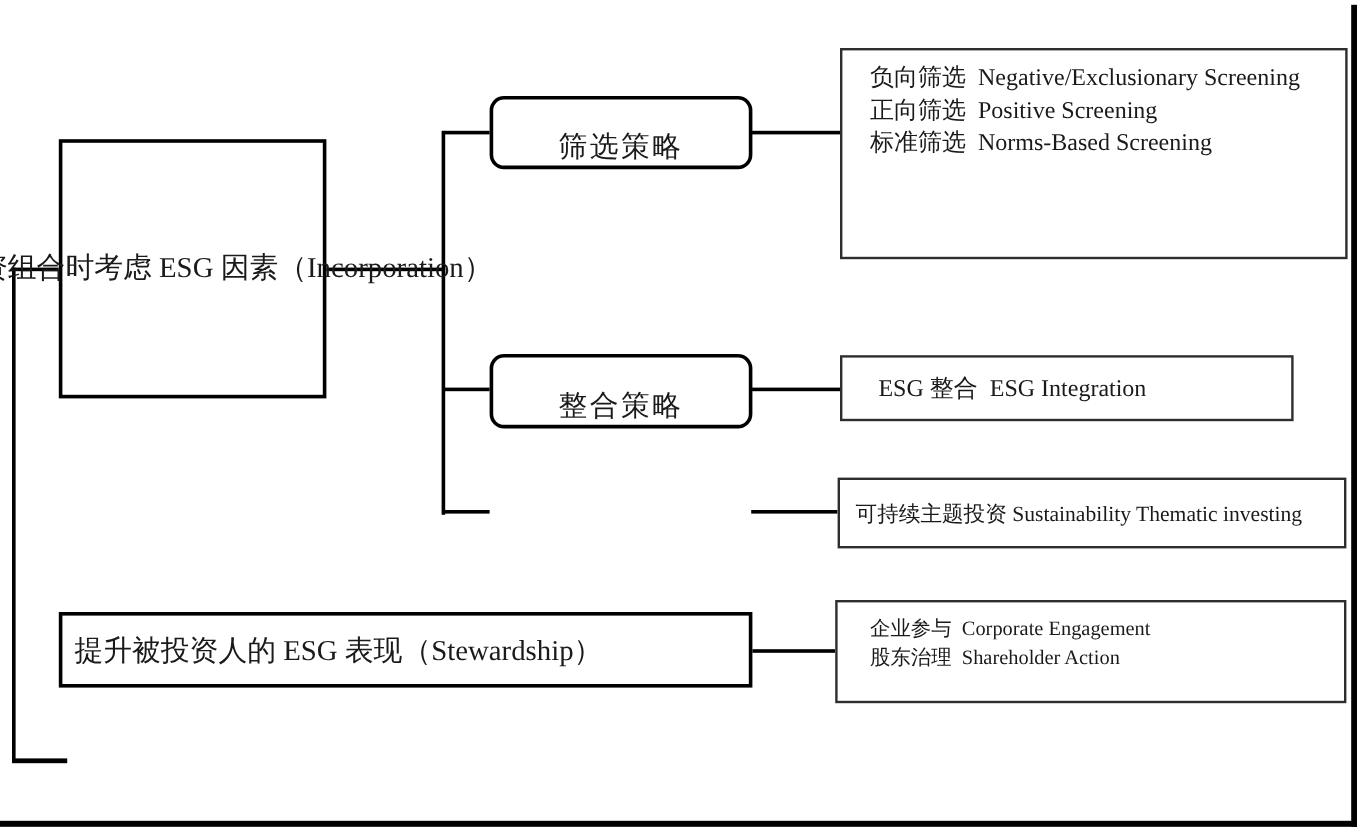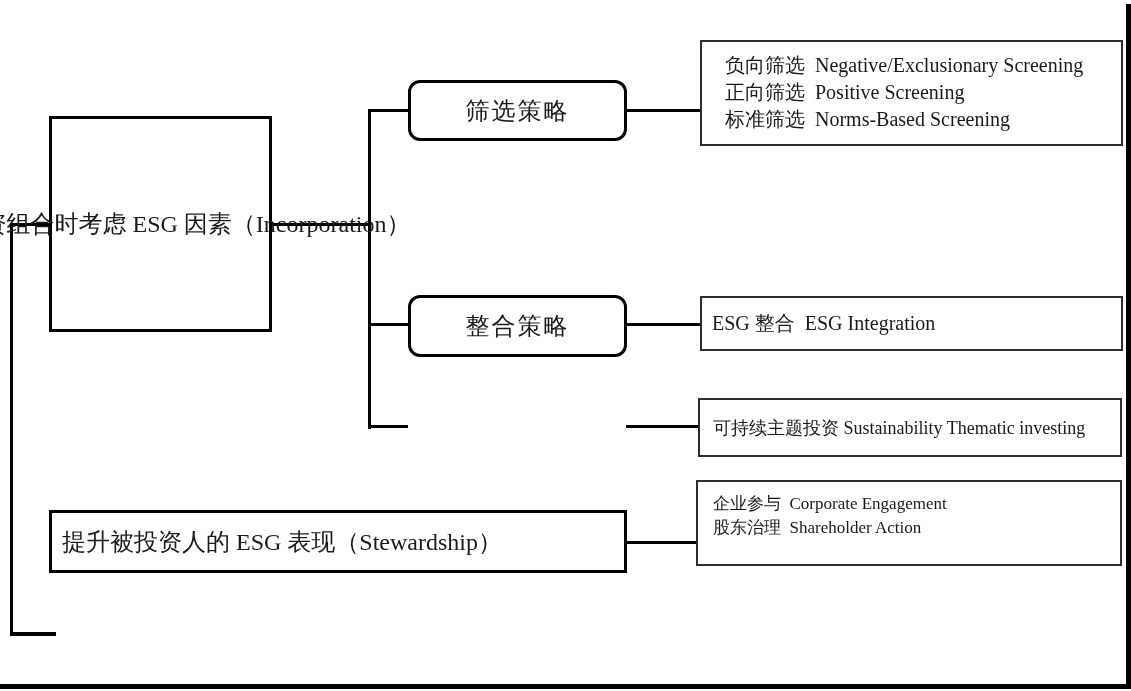--- a/index.html
+++ b/index.html
@@ -16,21 +16,21 @@
   .box {
     position: absolute;
     background: #ffffff;
     border: 3px solid #000000;
     box-sizing: border-box;
   }
   .thin { border-width: 2px; border-color: #2e2e2e; }
   .rounded {
     border-radius: 12px;
     display: flex;
-    align-items: center;
+    align-items: flex-end;
     justify-content: center;
     font-size: 24px;
     letter-spacing: 2px;
   }
   .center-col {
     display: flex;
     flex-direction: row;
     align-items: center;
     justify-content: center;
     text-align: center;
@@ -71,35 +71,35 @@
     <div class="pre">（Incorporation）</div>
   </div>
 
   <div class="box rounded" style="left:408px;top:80px;width:219px;height:61px">
     <span class="pre">筛选策略</span>
   </div>
   <div class="box rounded" style="left:408px;top:295px;width:219px;height:62px">
     <span class="pre">整合策略</span>
   </div>
 
-  <div class="box thin toplines" style="left:700px;top:40px;width:423px;height:106px;padding:10px 0 0 23px">
+  <div class="box thin toplines" style="left:700px;top:40px;width:423px;height:176px;padding:10px 0 0 23px">
     <div class="pre">负向筛选  Negative/Exclusionary Screening</div>
     <div class="pre">正向筛选  Positive Screening</div>
     <div class="pre">标准筛选  Norms-Based Screening</div>
   </div>
 
-  <div class="box thin vcenter-left" style="left:700px;top:296px;width:423px;height:55px;padding-left:10px;font-size:20px">
+  <div class="box thin vcenter-left" style="left:700px;top:296px;width:378px;height:55px;padding-left:30px;font-size:20px">
     <span class="pre">ESG 整合  ESG Integration</span>
   </div>
 
   <div class="box thin vcenter-left" style="left:698px;top:398px;width:424px;height:59px;padding-left:13px;font-size:18px">
     <span class="pre">可持续主题投资 Sustainability Thematic investing</span>
   </div>
 
-  <div class="box thin" style="left:696px;top:480px;width:426px;height:86px;padding:10px 0 0 15px;font-size:17px;line-height:24px">
+  <div class="box thin" style="left:696px;top:500px;width:426px;height:86px;padding:10px 0 0 27px;font-size:17px;line-height:24px">
     <div class="pre">企业参与  Corporate Engagement</div>
     <div class="pre">股东治理  Shareholder Action</div>
   </div>
 
   <div class="box vcenter-left" style="left:49px;top:510px;width:578px;height:63px;padding-left:10px">
     <span class="pre">提升被投资人的 ESG 表现（Stewardship）</span>
   </div>
 
 
 </div>

